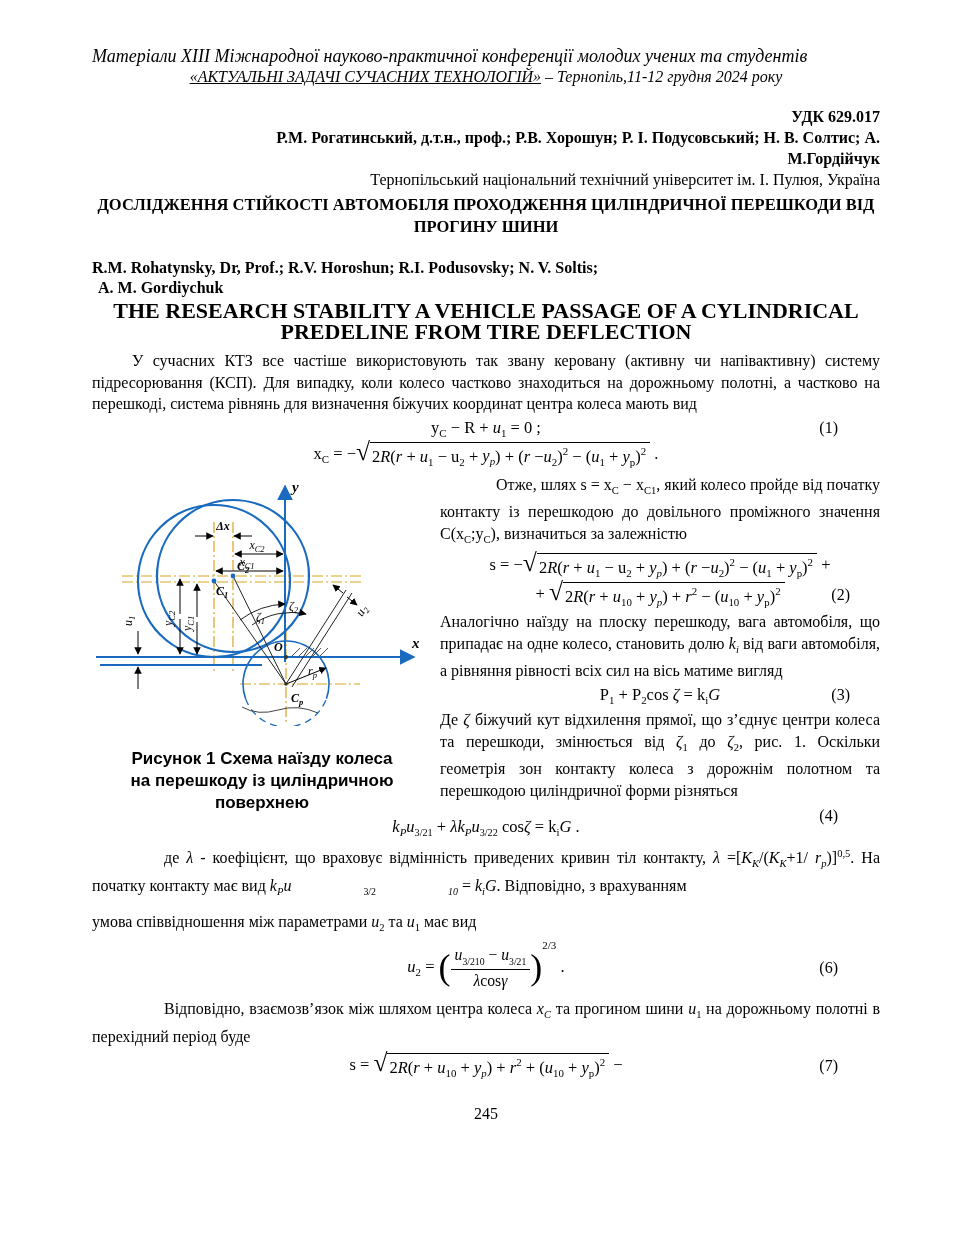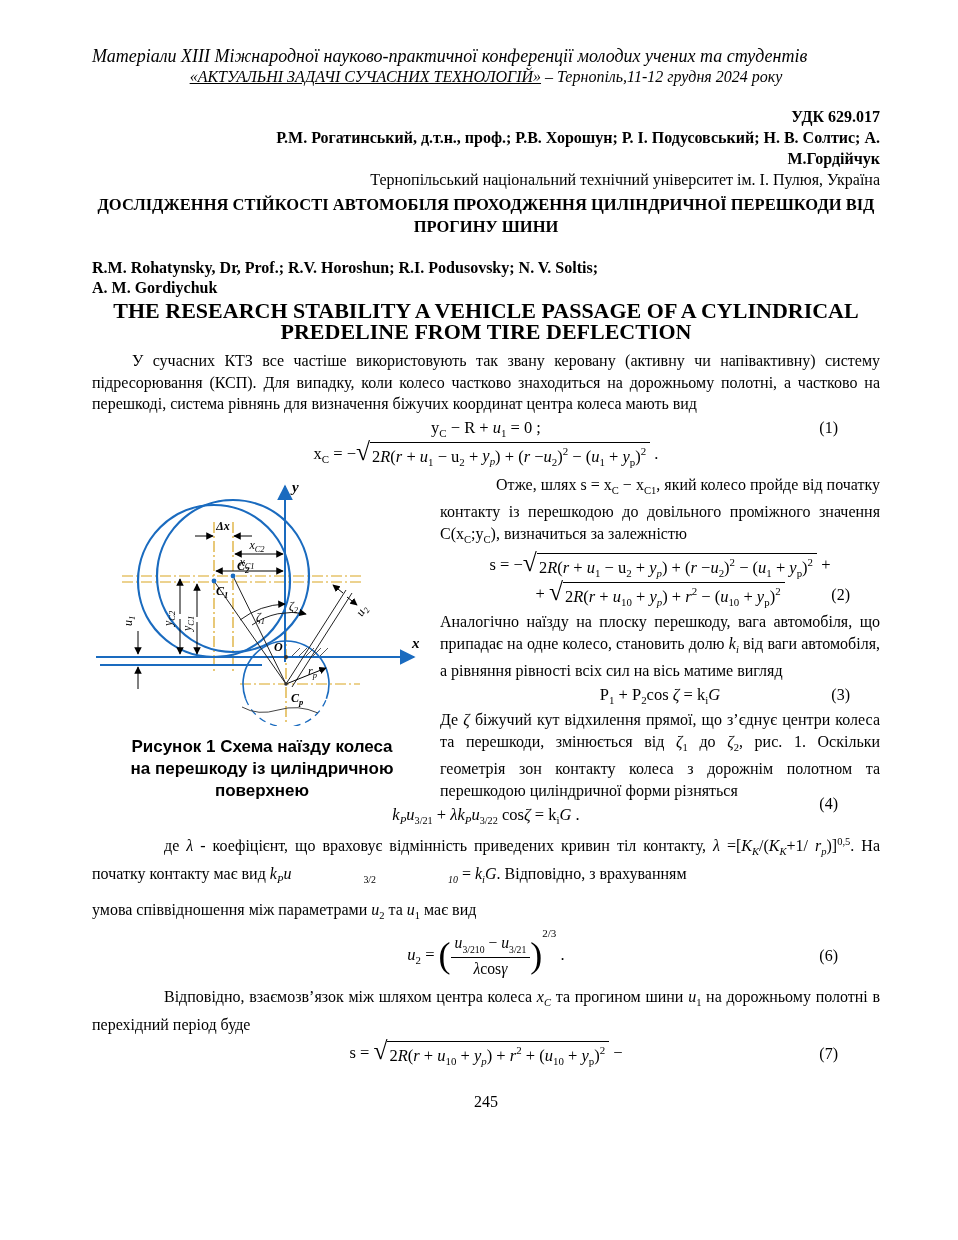--- a/index.html
+++ b/index.html
@@ -34,21 +34,21 @@
   .ss { display:inline-flex; flex-direction:row; font-size:0.62em; line-height:1.05; vertical-align:-0.45em; text-align:left; }
   .frac { display:inline-flex; flex-direction:column; vertical-align:middle; text-align:center; font-size:0.95em; }
   .fnum { border-bottom:1.2px solid #000; padding:0 4px 2px; }
   .fden { padding-top:2px; }
   .paren { font-size:36px; line-height:0; vertical-align:-7px; font-style:normal; }
   .osup { font-size:11px; position:relative; top:-16px; }
   
   .two-col { display:flex; margin-top:6px; }
   .fig-col { width:340px; flex:0 0 340px; }
   .txt-col { flex:1; padding-left:8px; }
-  .caption { margin:6px auto 0; width:270px; text-align:center; font-family:"Liberation Sans", sans-serif; font-weight:bold; font-size:17px; line-height:22px; }
+  .caption { margin:18px auto 0; width:270px; text-align:center; font-family:"Liberation Sans", sans-serif; font-weight:bold; font-size:17px; line-height:22px; }
   .pageno { text-align:center; font-size:16px; margin-top:26px; }
   
   .flab { font-family:"Liberation Serif", serif; font-style:italic; font-size:12px; fill:#000; }
   .flab.big { font-size:15px; font-weight:bold; }
   .flab.bd { font-weight:bold; }
   .fsub { font-size:8.5px; }
 </style>
 </head>
 <body>
 
@@ -60,21 +60,21 @@
   <div class="meta">
     <div class="b">УДК 629.017</div>
     <div class="b">Р.М. Рогатинський, д.т.н., проф.; Р.В. Хорошун; Р. І. Подусовський; Н. В. Солтис; А.</div>
     <div class="b">М.Гордійчук</div>
     <div>Тернопільський національний технічний університет ім. І. Пулюя, Україна</div>
   </div>
 
   <h1 class="title-ua">ДОСЛІДЖЕННЯ СТІЙКОСТІ АВТОМОБІЛЯ ПРОХОДЖЕННЯ ЦИЛІНДРИЧНОЇ ПЕРЕШКОДИ ВІД ПРОГИНУ ШИНИ</h1>
 
   <div class="authors-en">R.M. Rohatynsky, Dr, Prof.; R.V. Horoshun; R.I. Podusovsky; N. V. Soltis;</div>
-  <div class="authors-en" style="margin-top:0;">A. M. Gordiychuk</div>
+  <div class="authors-en" style="margin-top:0;margin-left:6px;">A. M. Gordiychuk</div>
   <h2 class="title-en">THE RESEARCH STABILITY A VEHICLE PASSAGE OF A CYLINDRICAL PREDELINE FROM TIRE DEFLECTION</h2>
 
   <p class="jp ind40 mt8">У сучасних КТЗ все частіше використовують так звану керовану (активну чи напівактивну) систему підресорювання (КСП). Для випадку, коли колесо частково знаходиться на дорожньому полотні, а частково на перешкоді, система рівнянь для визначення біжучих координат центра колеса мають вид</p>
 
   <div class="eqrow">
     <span></span>
     <span class="eq">y<sub>C</sub> − R + <i>u</i><sub>1</sub> = 0 ;</span>
     <span class="eqn">(1)</span>
   </div>
   <div class="eqrow">

